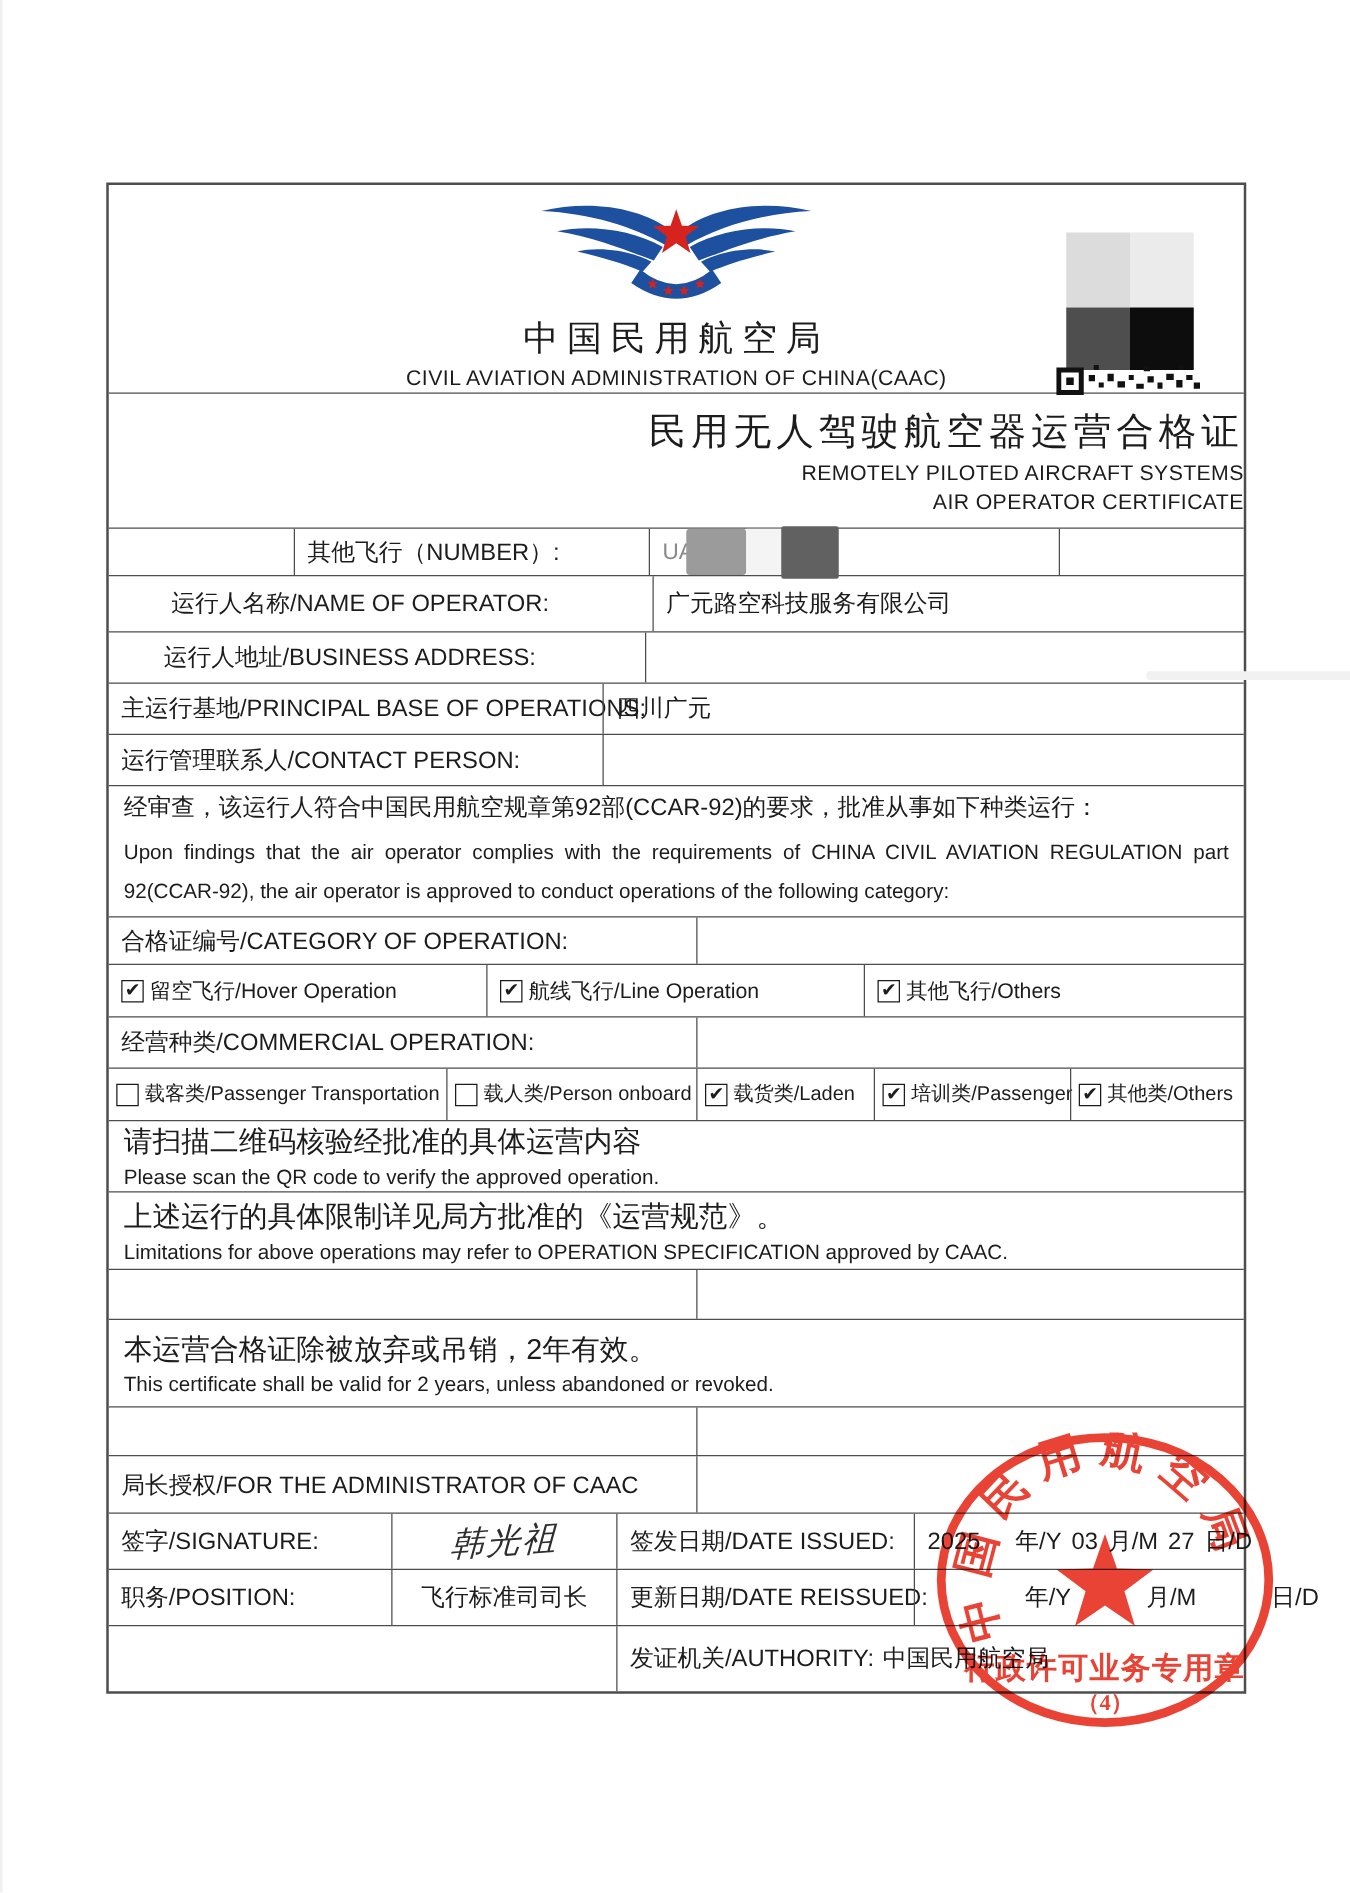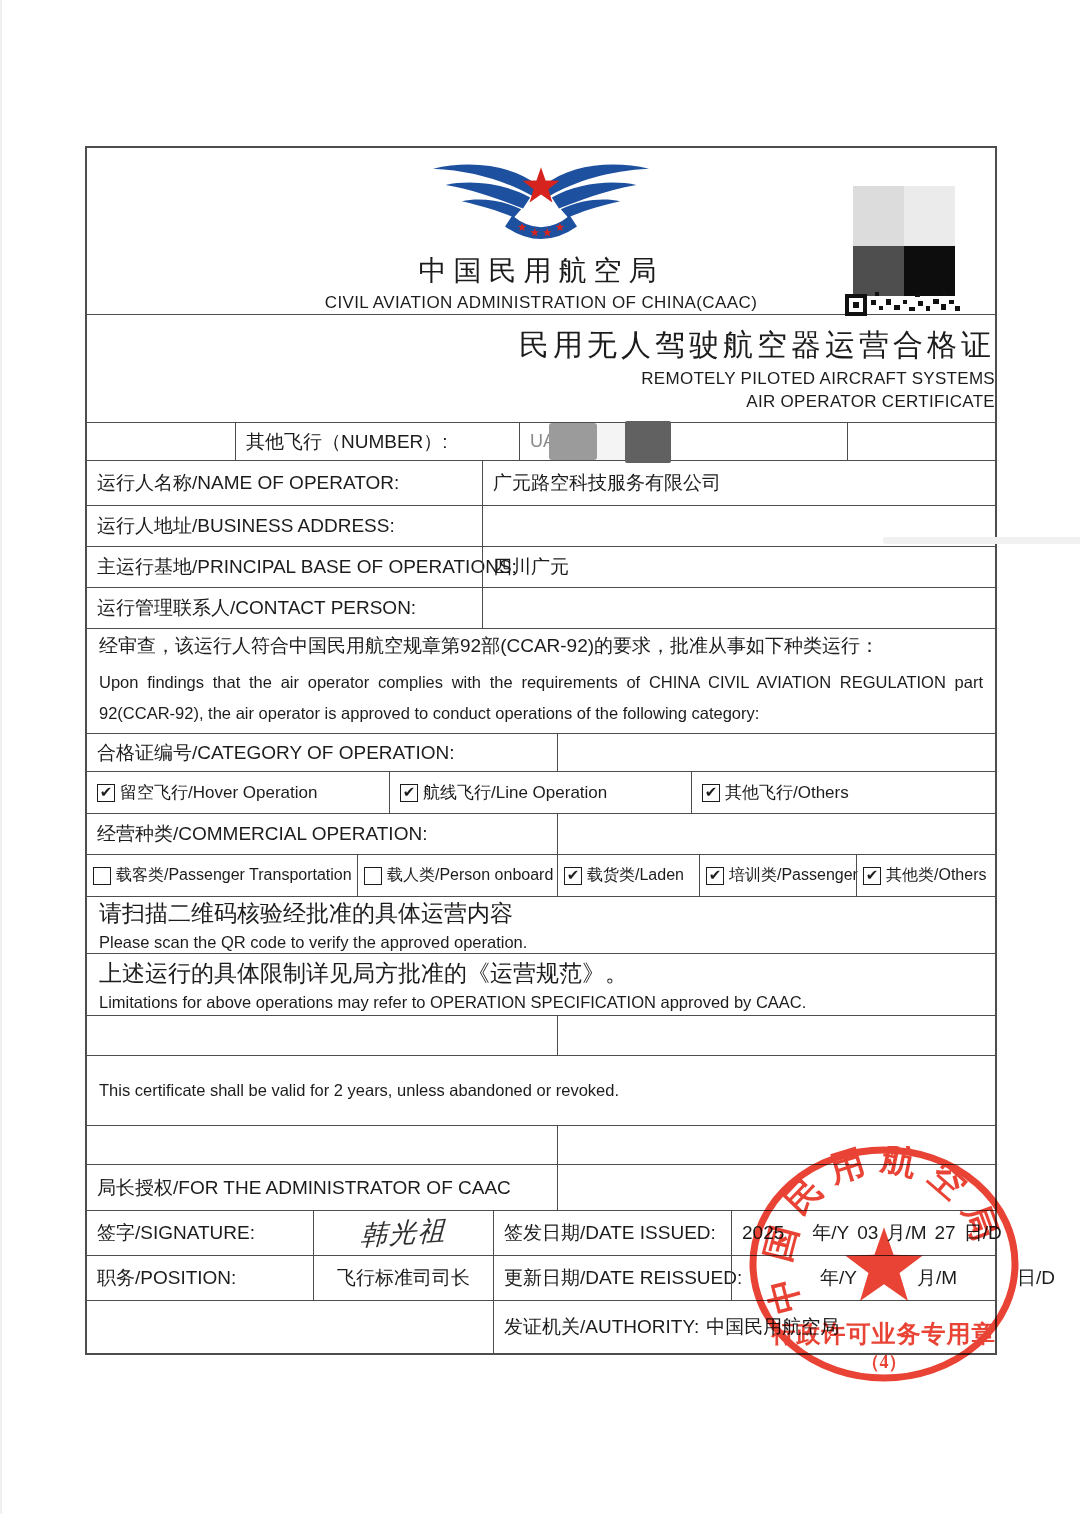--- a/index.html
+++ b/index.html
@@ -141,31 +141,31 @@
       <div class="numwrap">
         <span class="ua">UA</span>
         <span class="r1"></span>
           <span class="r2"></span>
           <span class="r3"></span>
       </div>
     </div>
     <div class="c bl" style="flex:1;"></div>
   </div>
 
-  <div class="row" style="height:45px;">
+  <div class="row" style="height:45px;padding-left:40px;">
     <div class="c" style="width:395px;">
         <span class="lbl">运行人名称/NAME OF OPERATOR:</span>
       </div>
     <div class="c bl" style="flex:1;">
         <span class="val">广元路空科技服务有限公司</span>
       </div>
   </div>
 
   <div class="row" style="height:41px;">
-    <div class="c" style="width:395px;">
+    <div class="c" style="width:395px;margin-left:34px;">
         <span class="lbl">运行人地址/BUSINESS ADDRESS:</span>
       </div>
     <div class="c bl" style="flex:1;position:relative;">
         <span class="val"></span>
       <span class="smudge"></span>
     </div>
   </div>
 
   <div class="row" style="height:41px;">
     <div class="c" style="width:395px;">
@@ -274,20 +274,21 @@
     </div>
   </div>
 
   <div class="row" style="height:40px;">
     <div class="c" style="width:470px;"></div>
     <div class="c bl" style="flex:1;"></div>
   </div>
 
   <div class="row" style="height:70px;">
     <div class="c col" style="flex:1;padding:6px 12px;">
+      <div class="note-cn">本运营合格证除被放弃或吊销，2年有效。</div>
       <div class="note-en">This certificate shall be valid for 2 years, unless abandoned or revoked.</div>
     </div>
   </div>
 
   <div class="row" style="height:39px;">
     <div class="c" style="width:470px;"></div>
     <div class="c bl" style="flex:1;"></div>
   </div>
 
   <div class="row" style="height:46px;">

